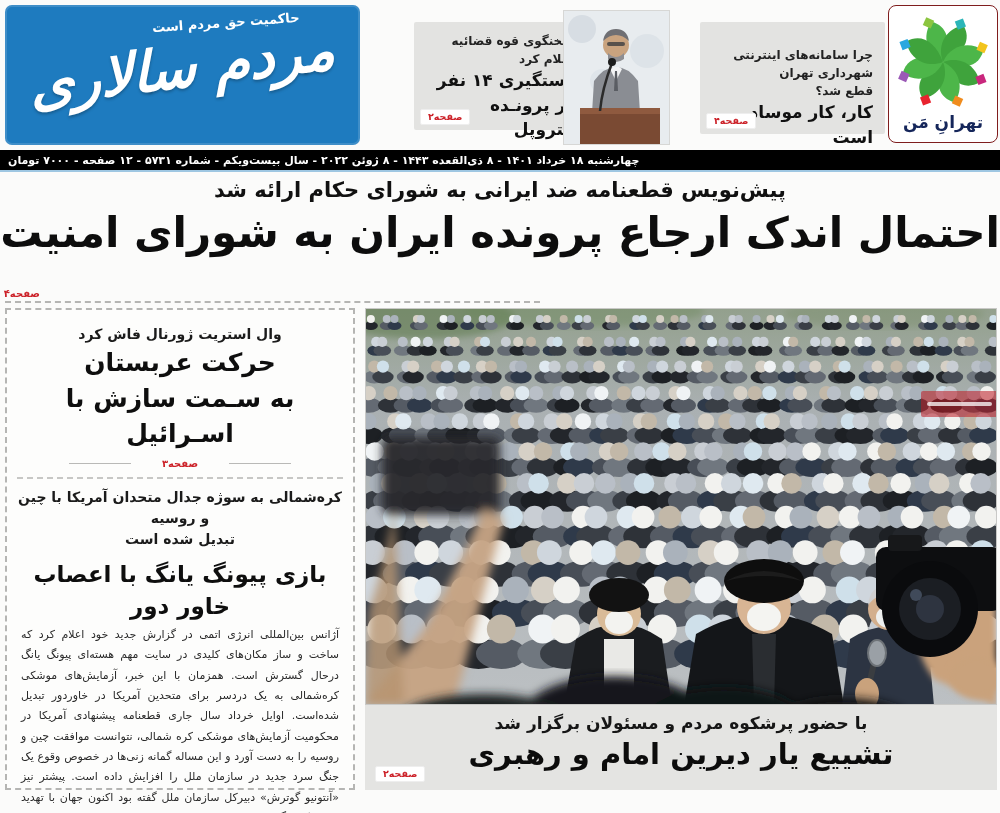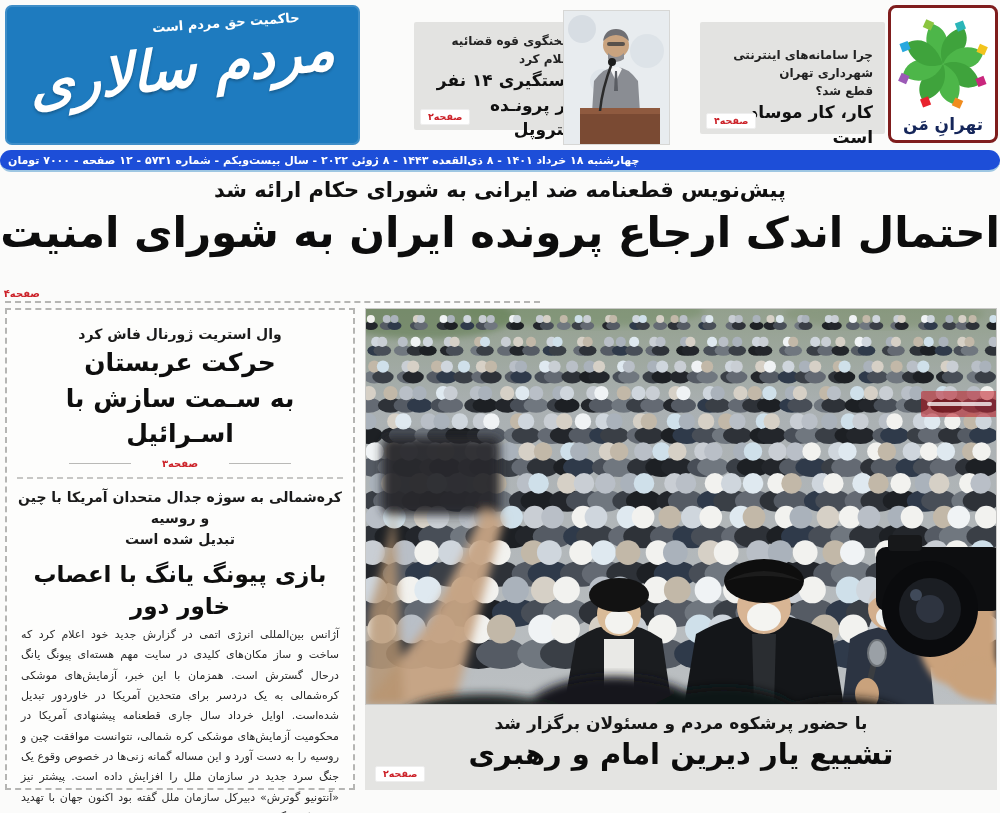--- a/index.html
+++ b/index.html
@@ -33,29 +33,29 @@
   .chip {
     position:absolute; background:#ffffff; color:#cc2229;
     font-size:9.5px; font-weight:bold; padding:1px 7px 2px;
     border:1px solid #eee; border-radius:2px; line-height:1.2;
   }
   .jud-photo {
     position:absolute; border:1px solid #d7d7d5; background:#dfe3e8; overflow:hidden;
   }
   .tehranman {
     position:absolute; top:5px; left:888px; width:110px; height:138px;
-    background:#ffffff; border:3px solid #7f1d1d; border-radius:8px;
+    background:#ffffff; border:1px solid #7f1d1d; border-radius:8px;
     display:flex; flex-direction:column; align-items:center; justify-content:flex-start;
     padding-top:8px;
   }
   .tehranman .lbl { font-size:17px; font-weight:bold; color:#15265a; margin-top:2px; }
   
   .datebar {
     position:absolute; top:150px; left:0; width:1000px; height:22px;
-    background:#1d4ed8; border-bottom:2px solid #9fc7e2;border-radius:11px;
+    background:#000000; border-bottom:2px solid #9fc7e2;
   }
   .datebar .txt {
     position:absolute; top:0; right:auto; left:8px; height:22px; line-height:22px;
     color:#ffffff; font-size:11px; font-weight:bold; white-space:nowrap; direction:rtl;
   }
   
   .lead-kicker {
     position:absolute; top:178px; left:0; width:100%; text-align:center;
     font-size:21px; font-weight:bold; color:#111;
   }

